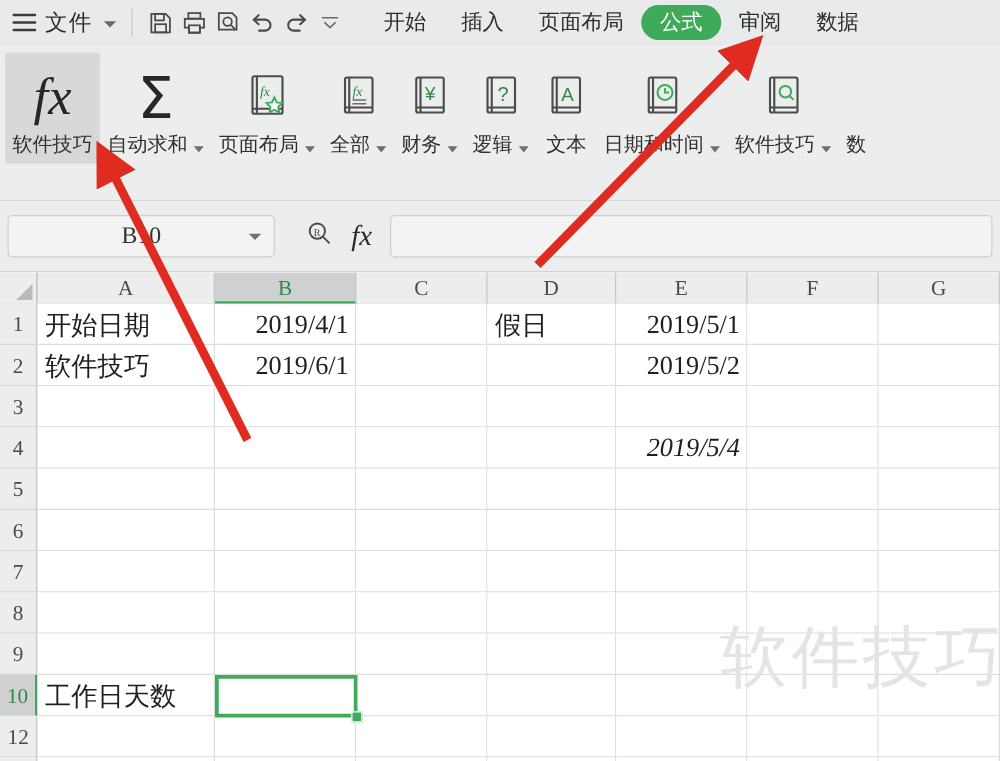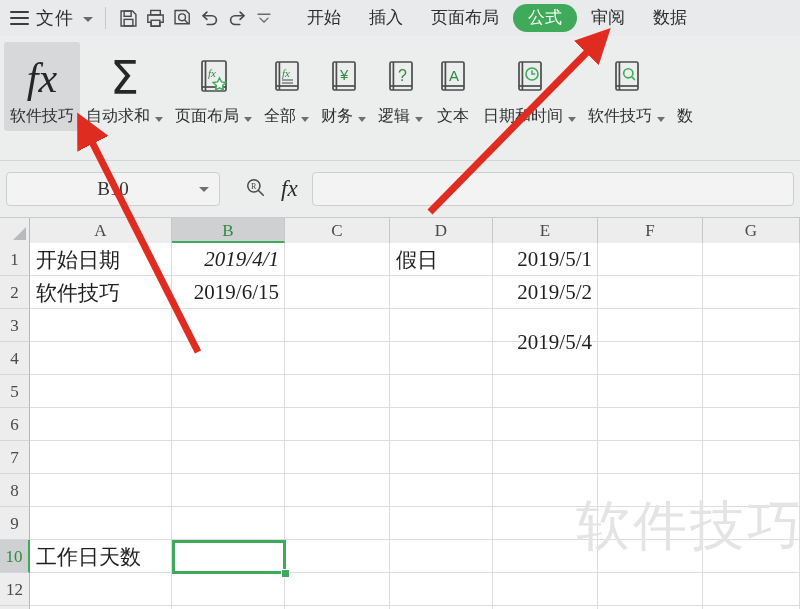--- a/index.html
+++ b/index.html
@@ -451,27 +451,27 @@
         <div class="cellbg" style="left: 30px; top: 388px; width: 142px; height: 33px;"></div>
         <div class="cellbg" style="left: 172px; top: 388px; width: 113px; height: 33px;"></div>
         <div class="cellbg" style="left: 285px; top: 388px; width: 105px; height: 33px;"></div>
         <div class="cellbg" style="left: 390px; top: 388px; width: 103px; height: 33px;"></div>
         <div class="cellbg" style="left: 493px; top: 388px; width: 105px; height: 33px;"></div>
         <div class="cellbg" style="left: 598px; top: 388px; width: 105px; height: 33px;"></div>
         <div class="cellbg" style="left: 703px; top: 388px; width: 97px; height: 33px;"></div>
       </div>
 
     <div class="cell" style="left:30px;top:25px;width:142px;height:33px;">开始日期</div>
-    <div class="cell right" style="left:172px;top:25px;width:113px;height:33px;font-style:italic;">2019/4/1</div>
+    <div class="cell right" style="left:172px;top:25px;width:113px;height:33px;">2019/4/1</div>
     <div class="cell" style="left:390px;top:25px;width:103px;height:33px;">假日</div>
     <div class="cell right" style="left:493px;top:25px;width:105px;height:33px;">2019/5/1</div>
     <div class="cell" style="left:30px;top:58px;width:142px;height:33px;">软件技巧</div>
-    <div class="cell right" style="left:172px;top:58px;width:113px;height:33px;">2019/6/15</div>
+    <div class="cell right" style="left:172px;top:58px;width:113px;height:33px;">2019/6/1</div>
     <div class="cell right" style="left:493px;top:58px;width:105px;height:33px;">2019/5/2</div>
-    <div class="cell right" style="left:493px;top:108px;width:105px;height:33px;">2019/5/4</div>
+    <div class="cell right" style="left:493px;top:124px;width:105px;height:33px;font-style:italic;">2019/5/4</div>
     <div class="cell" style="left:30px;top:322px;width:142px;height:33px;">工作日天数</div>
 
     <div class="selbox" style="left:172px;top:322px;width:114px;height:34px;"></div>
     <div class="selhandle" style="left:281px;top:351px;"></div>
 
     <div class="watermark">软件技巧</div>
   </div>
 
   <svg class="arrows" viewBox="0 0 800 609">
     <defs>

